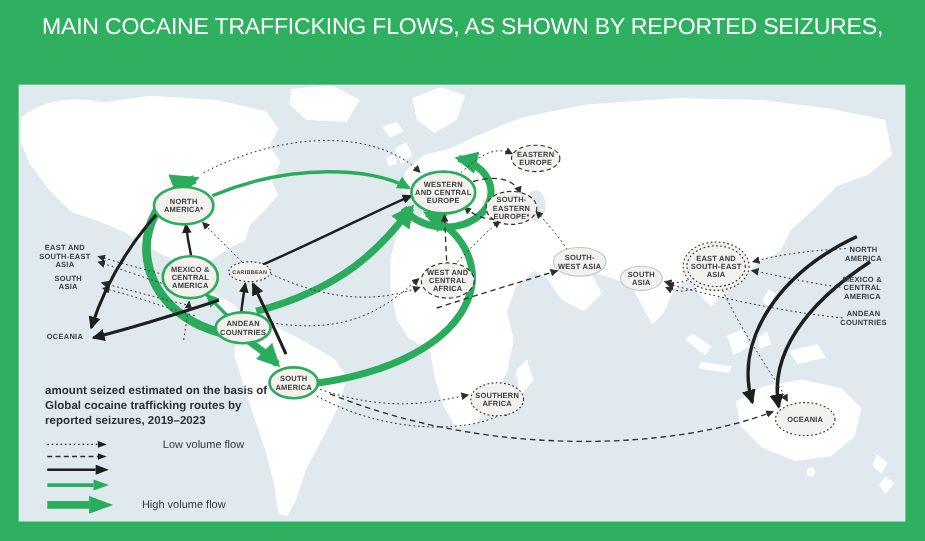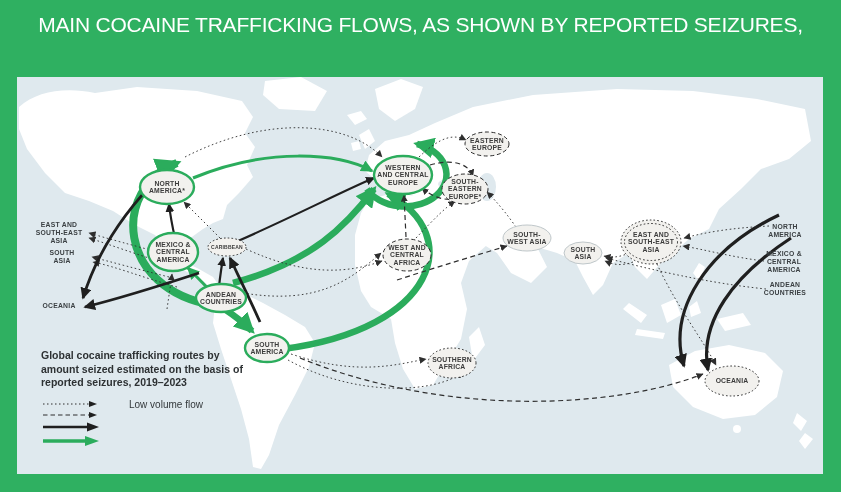--- a/index.html
+++ b/index.html
@@ -17,21 +17,21 @@
     background:#dfe9ee;
   }
   #map{position:absolute;left:0;top:0;}
   .legend{
     position:absolute;left:24px;top:272px;width:240px;
     color:#2d3133;
   }
   .legend-title{font-size:10.5px;font-weight:bold;line-height:13.5px;margin-bottom:9px;}
   .legend-row{display:flex;align-items:center;}
   .legend-row span{font-size:10px;color:#33383b;margin-left:24px;white-space:nowrap;}
-  .lr-dotted{height:11px;}
+  .lr-dotted{height:11px;gap:19px;}
   .lr-dashed{height:11px;}
   .lr-solid-black{height:13px;}
   .lr-green-thin{height:15px;}
   .lr-green-thick{height:21px;}
 </style>
 </head>
 <body>
 
 <div class="title">
   <div>MAIN COCAINE TRAFFICKING FLOWS, AS SHOWN BY REPORTED SEIZURES,</div>
@@ -188,22 +188,22 @@
         <text x="45" y="178" text-anchor="middle" font-size="6.8" font-weight="bold" fill="#3b4043" letter-spacing="0.25"><tspan x="45">SOUTH</tspan><tspan x="45" dy="8">ASIA</tspan></text>
         <text x="42" y="231" text-anchor="middle" font-size="6.8" font-weight="bold" fill="#3b4043" letter-spacing="0.25"><tspan x="42">OCEANIA</tspan></text>
         <text x="768" y="152" text-anchor="middle" font-size="6.8" font-weight="bold" fill="#3b4043" letter-spacing="0.25"><tspan x="768">NORTH</tspan><tspan x="768" dy="8">AMERICA</tspan></text>
         <text x="767" y="179" text-anchor="middle" font-size="6.8" font-weight="bold" fill="#3b4043" letter-spacing="0.25"><tspan x="767">MEXICO &amp;</tspan><tspan x="767" dy="8">CENTRAL</tspan><tspan x="767" dy="8">AMERICA</tspan></text>
         <text x="768" y="210" text-anchor="middle" font-size="6.8" font-weight="bold" fill="#3b4043" letter-spacing="0.25"><tspan x="768">ANDEAN</tspan><tspan x="768" dy="8">COUNTRIES</tspan></text>
       </g>
   </svg>
 
   <div class="legend">
     <div class="legend-title">
+      <div>amount seized estimated on the basis of</div>
       <div>Global cocaine trafficking routes by</div>
-      <div>amount seized estimated on the basis of</div>
       <div>reported seizures, 2019–2023</div>
     </div>
     <div id="legend-rows">
         <div class="legend-row lr-dotted">
           <svg width="64" height="16" viewBox="0 0 64 16">
             <line x1="2" y1="8" x2="48" y2="8" stroke="#2e2e2e" stroke-width="1" stroke-dasharray="1.5 2.5"></line>
             <polygon points="48,5 56,8 48,11" fill="#1f1f1f"></polygon>
           </svg>
           <span>Low volume flow</span>
         </div>
@@ -221,15 +221,22 @@
           </svg>
           <span></span>
         </div>
         <div class="legend-row lr-green-thin">
           <svg width="64" height="16" viewBox="0 0 64 16">
             <line x1="2" y1="8" x2="44" y2="8" stroke="#2bac5c" stroke-width="3.5"></line>
             <polygon points="44,3 58,8 44,13" fill="#2bac5c"></polygon>
           </svg>
           <span></span>
         </div>
+        <div class="legend-row lr-green-thick">
+          <svg width="64" height="16" viewBox="0 0 64 16">
+            <line x1="2" y1="8" x2="42" y2="8" stroke="#2bac5c" stroke-width="7"></line>
+            <polygon points="40,0 62,8 40,16" fill="#2bac5c"></polygon>
+          </svg>
+          <span>High volume flow</span>
+        </div>
       </div>
   </div>
 </div>
 
 </body></html>

